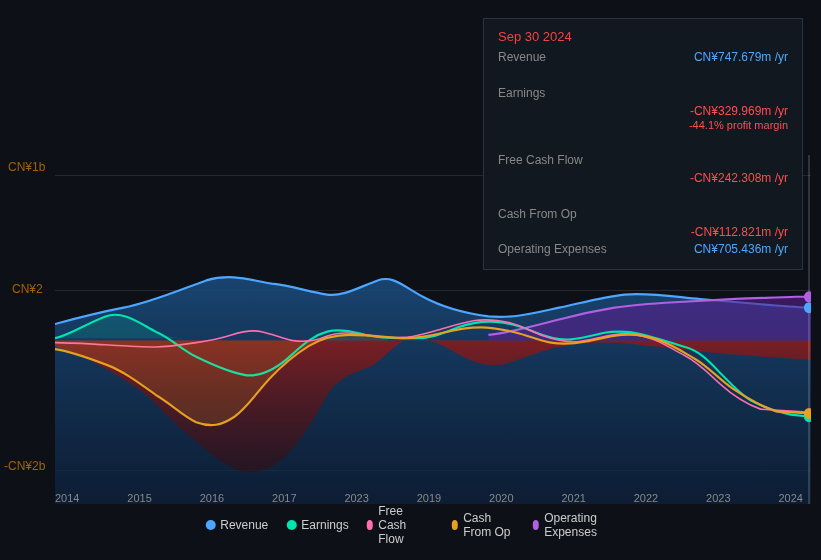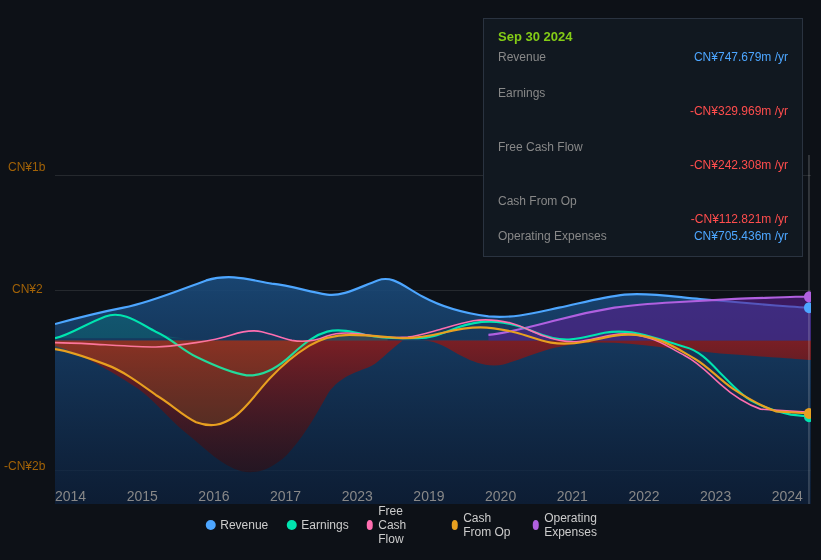--- a/index.html
+++ b/index.html
@@ -17,24 +17,24 @@
       position: absolute;
       top: 18px;
       right: 18px;
       background: #111820;
       border: 1px solid #2a3340;
       padding: 10px 14px;
       min-width: 320px;
       z-index: 10;
     }
     .tooltip-title {
-      color: #84cc16;
+      color: #ef4444;
       font-size: 13px;
       margin-bottom: 6px;
-      font-weight: bold;
+      font-weight: normal;
     }
     .tooltip-row {
       display: flex;
       justify-content: space-between;
       align-items: center;
       font-size: 12px;
       margin-bottom: 3px;
     }
     .tooltip-label { color: #888; }
     .tooltip-value { color: #4da6ff; font-weight: normal; }
@@ -59,21 +59,21 @@
       position: absolute;
       bottom: 56px;
       left: 0;
       right: 0;
       display: flex;
       justify-content: space-between;
       padding: 0 18px 0 55px;
     }
     .x-label {
       color: #888;
-      font-size: 14px;
+      font-size: 11px;
     }
 
     
     .legend {
       position: absolute;
       bottom: 14px;
       left: 50%;
       transform: translateX(-50%);
       display: flex;
       gap: 18px;
@@ -124,20 +124,21 @@
 <div class="tooltip-box">
   <div class="tooltip-title">Sep 30 2024</div>
   <div class="tooltip-row">
     <span class="tooltip-label">Revenue</span>
     <span class="tooltip-value">CN¥747.679m /yr</span>
   </div>
   <div class="tooltip-row">
     <span class="tooltip-label">Earnings</span>
     <span class="tooltip-value negative">-CN¥329.969m /yr</span>
   </div>
+  <div class="tooltip-sub">-44.1% profit margin</div>
   <div class="tooltip-row">
     <span class="tooltip-label">Free Cash Flow</span>
     <span class="tooltip-value negative">-CN¥242.308m /yr</span>
   </div>
   <div class="tooltip-row">
     <span class="tooltip-label">Cash From Op</span>
     <span class="tooltip-value negative">-CN¥112.821m /yr</span>
   </div>
   <div class="tooltip-row">
     <span class="tooltip-label">Operating Expenses</span>

